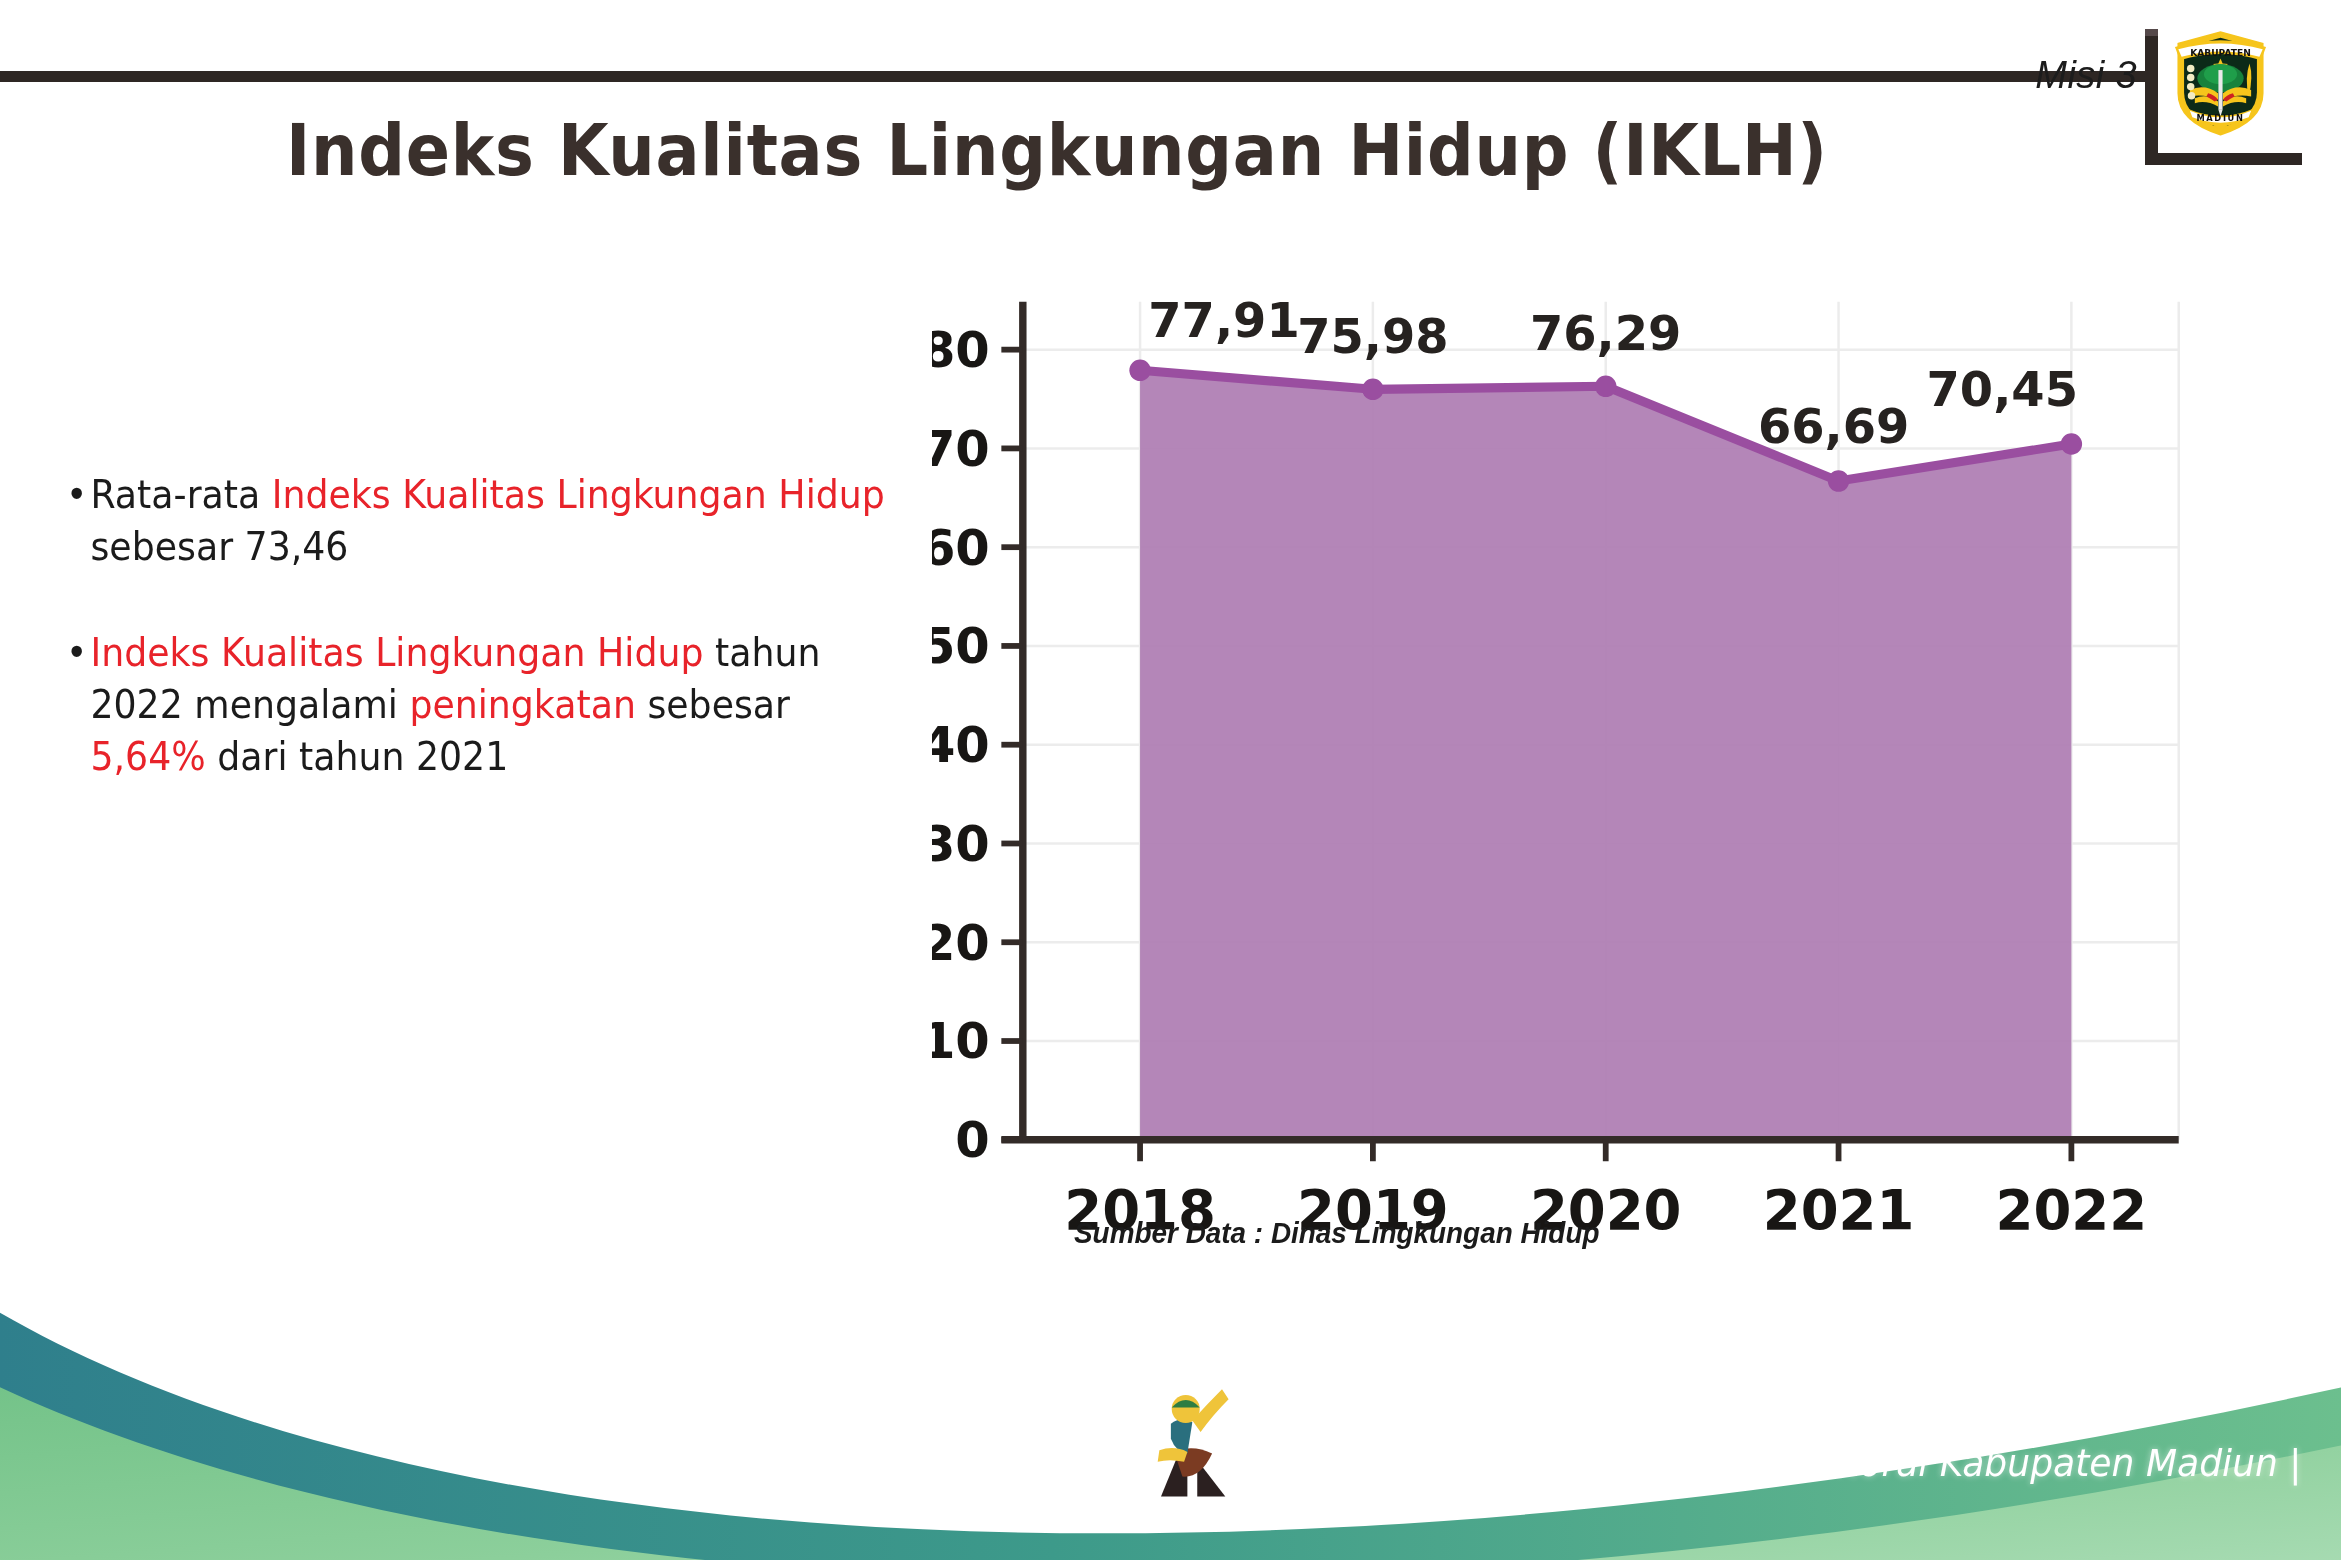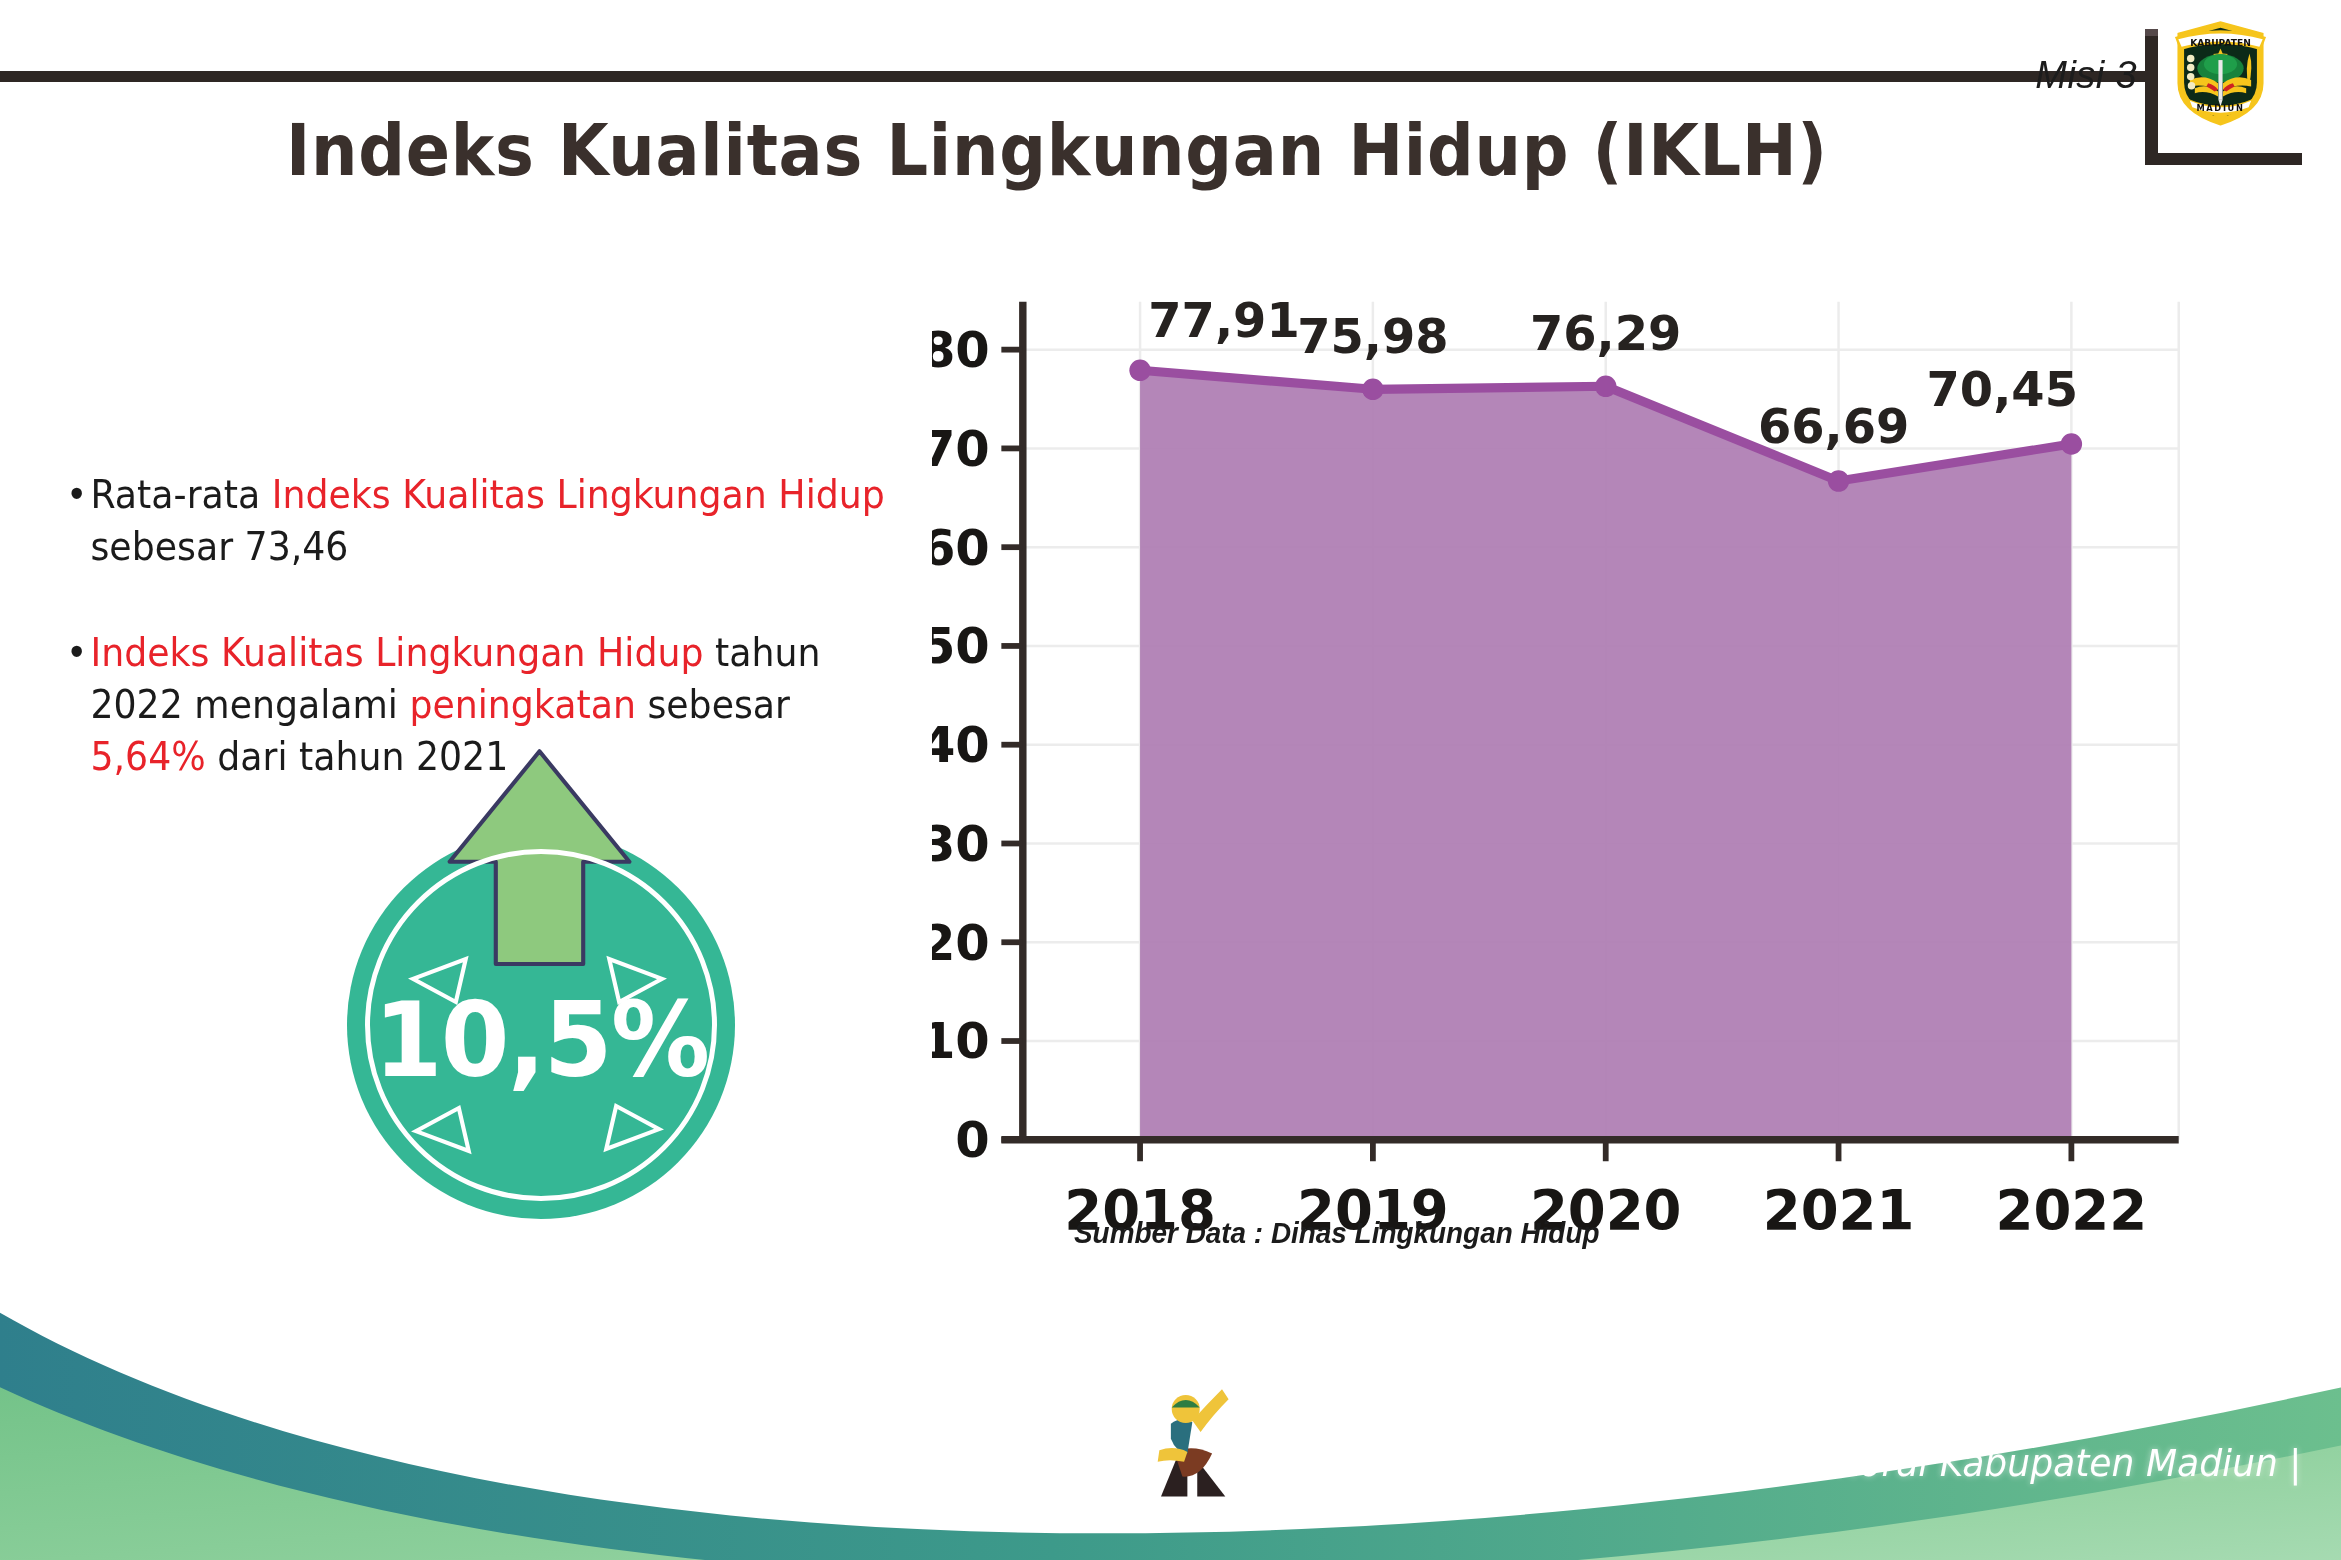--- a/index.html
+++ b/index.html
@@ -30,21 +30,21 @@
     position:absolute;left:0;top:0;width:13.2px;height:129px;background:#2e2724;
   }
   .logo-bracket .hbar{
     position:absolute;left:0;bottom:0;width:157px;height:12.4px;background:#2e2724;
   }
   .logo-bracket .vbar:after{
     content:"";position:absolute;left:0;top:-6.6px;width:13.2px;height:6.6px;
     background:#55494a;
   }
   .crest{
-    position:absolute;left:2170px;top:12px;width:101px;height:116px;
+    position:absolute;left:2170px;top:22px;width:101px;height:116px;
   }
 
   
   .page-title{
     position:absolute;top:109px;left:0;width:2114px;
     text-align:center;
     font-family:"DejaVu Sans", sans-serif;
     font-weight:bold;
     font-size:71px;
     color:#3a302c;
@@ -201,51 +201,20 @@
       </span>
     </div>
     <div class="bullet">
       <span class="dot">•</span>
       <span class="txt">
         <span class="red">Indeks Kualitas Lingkungan Hidup</span><span> tahun 2022 mengalami </span><span class="red">peningkatan</span><span> sebesar </span><span class="red">5,64%</span><span> dari tahun 2021</span>
       </span>
     </div>
   </div>
 
-  <div class="badge">
-    <div class="circle"></div>
-    <div class="arrow">
-      <svg viewBox="0 0 226 268" width="187" height="221">
-        <path d="M113 4 L222 138 L166 138 L166 262 L60 262 L60 138 L4 138 Z" fill="#8ec97e" stroke="#3a3a62" stroke-width="5" stroke-linejoin="round"></path>
-      </svg>
-    </div>
-    <div class="circle-inner"></div>
-
-    <div class="tri" style="left:76px;top:206px;">
-      <svg viewBox="0 0 80 64" width="66" height="53">
-        <path d="M6 30 L70 6 L58 58 Z" fill="none" stroke="#ffffff" stroke-width="5"></path>
-      </svg>
-    </div>
-    <div class="tri" style="left:269px;top:206px;">
-      <svg viewBox="0 0 80 64" width="66" height="53">
-        <path d="M74 30 L10 6 L22 58 Z" fill="none" stroke="#ffffff" stroke-width="5"></path>
-      </svg>
-    </div>
-    <div class="tri" style="left:79px;top:355px;">
-      <svg viewBox="0 0 80 64" width="66" height="53">
-        <path d="M6 34 L70 58 L58 6 Z" fill="none" stroke="#ffffff" stroke-width="5"></path>
-      </svg>
-    </div>
-    <div class="tri" style="left:266px;top:353px;">
-      <svg viewBox="0 0 80 64" width="66" height="53">
-        <path d="M74 34 L10 58 L22 6 Z" fill="none" stroke="#ffffff" stroke-width="5"></path>
-      </svg>
-    </div>
-    <div class="pct">10,5%</div>
-  </div>
 
   <div class="chart-wrap">
     <svg id="chart-svg" viewBox="0 0 1560 1200" width="1288" height="991">
         <line x1="110" y1="920.375" x2="1510" y2="920.375" stroke="#ececec" stroke-width="3"></line>
         <line x1="110" y1="800.75" x2="1510" y2="800.75" stroke="#ececec" stroke-width="3"></line>
         <line x1="110" y1="681.125" x2="1510" y2="681.125" stroke="#ececec" stroke-width="3"></line>
         <line x1="110" y1="561.5" x2="1510" y2="561.5" stroke="#ececec" stroke-width="3"></line>
         <line x1="110" y1="441.875" x2="1510" y2="441.875" stroke="#ececec" stroke-width="3"></line>
         <line x1="110" y1="322.25" x2="1510" y2="322.25" stroke="#ececec" stroke-width="3"></line>
         <line x1="110" y1="202.625" x2="1510" y2="202.625" stroke="#ececec" stroke-width="3"></line>

